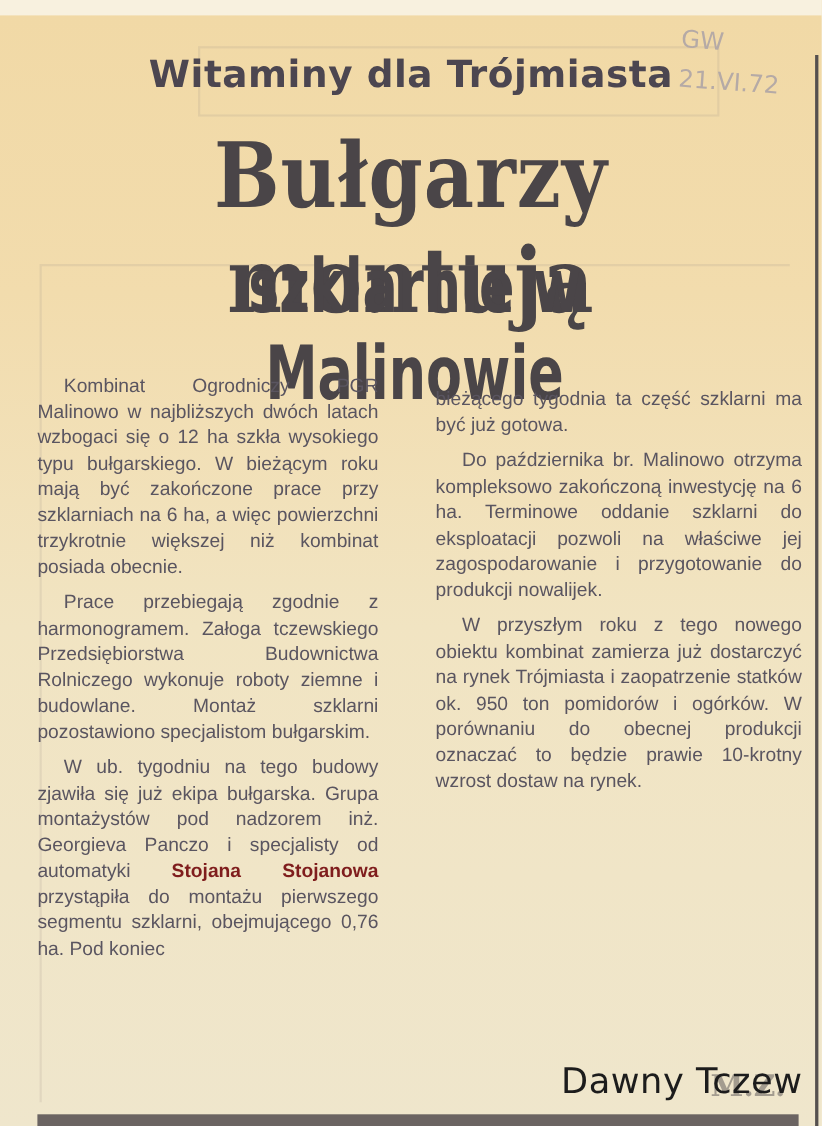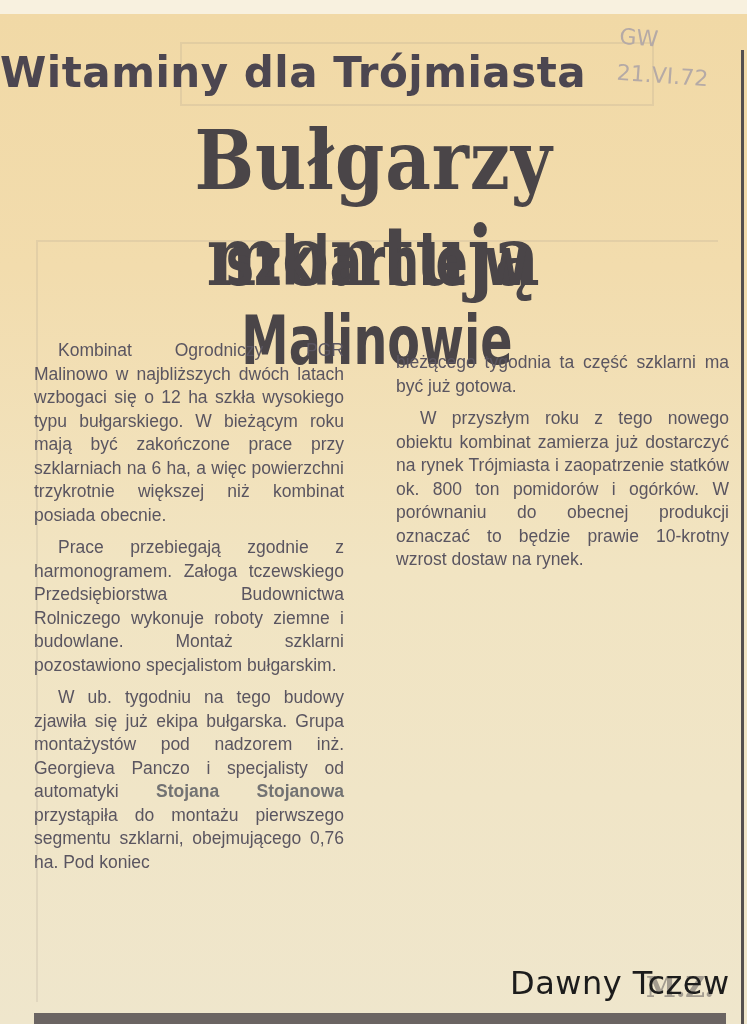--- a/index.html
+++ b/index.html
@@ -22,23 +22,23 @@
   }
   .right-rule {
     position: absolute; left: 741px; top: 50px; width: 3px; height: 974px;
     background: #55504f;
   }
   .bottom-rule {
     position: absolute; left: 34px; top: 1013px; width: 692px; height: 11px;
     background: #6b6462;
   }
   .kicker {
-    position: absolute; left: 0; top: 48px; width: 747px; text-align: left;
+    position: absolute; left: 0; top: 48px; width: 747px; text-align: center;
     font-family: "DejaVu Sans", sans-serif; font-weight: bold;
-    font-size: 42px; color: #4c4650; letter-spacing: 0.5px;
+    font-size: 34px; color: #4c4650; letter-spacing: 0.5px;
   }
   .handnote {
     position: absolute; left: 618px; top: 22px; color: #b5aaa6;
     font-family: "DejaVu Sans", sans-serif; font-size: 22px; line-height: 36px;
     transform: rotate(4deg);
   }
   .headline1 {
     position: absolute; left: 0; top: 112px; width: 747px; text-align: center;
     font-family: "DejaVu Serif", serif; font-weight: bold;
     font-size: 82px; color: #4a4548; letter-spacing: 1px;
@@ -51,21 +51,21 @@
     transform: scaleX(0.7); transform-origin: 385px 0;
   }
   .col {
     position: absolute; top: 339px; width: 310px;
     font-family: Liberation Sans, sans-serif; font-size: 17.5px;
     color: #5a5560; line-height: 23.5px; text-align: justify;
   }
   .col.left { left: 34px; }
   .col.right { left: 396px; width: 333px; margin-top: 12px; }
   .col p { margin: 0 0 9px 0; text-indent: 24px; hyphens: manual; }
-  .col b { color: #737373; }
+  .col b { color: #7f1d1d; }
   .watermark {
     position: absolute; left: 510px; top: 964px;
     font-family: "DejaVu Sans", sans-serif; font-size: 32px; color: #1c1c1c;
     letter-spacing: 0.5px;
     text-align: right;
   }
   .signature {
     position: absolute; left: 646px; top: 972px;
     font-family: "DejaVu Serif", serif; font-weight: bold; font-size: 27px;
     color: rgba(100,95,95,0.55);
@@ -92,18 +92,19 @@
 <div class="headline2">szklarnie w Malinowie</div>
 
 <div class="col left">
   <p>Kombinat Ogrodniczy PGR Malinowo w najbliższych dwóch latach wzbogaci się o 12 ha szkła wysokiego typu bułgarskiego. W bieżącym roku mają być zakończone prace przy szklarniach na 6 ha, a więc powierzchni trzykrotnie większej niż kombinat posiada obecnie.</p>
   <p>Prace przebiegają zgodnie z harmonogramem. Załoga tczewskiego Przedsiębiorstwa Budownictwa Rolniczego wykonuje roboty ziemne i budowlane. Montaż szklarni pozostawiono specjalistom bułgarskim.</p>
   <p><span>W ub. tygodniu na tego budowy zjawiła się już ekipa bułgarska. Grupa montażystów pod nadzorem inż. Georgieva Panczo i specjalisty od automatyki </span><b>Stojana Stojanowa</b><span> przystąpiła do montażu pierwszego segmentu szklarni, obejmującego 0,76 ha. Pod koniec</span></p>
 </div>
 
 <div class="col right">
   <p style="text-indent:0">bieżącego tygodnia ta część szklarni ma być już gotowa.</p>
-  <p>W przyszłym roku z tego nowego obiektu kombinat zamierza już dostarczyć na rynek Trójmiasta i zaopatrzenie statków ok. 800 ton pomidorów i ogórków. W porównaniu do obecnej produkcji oznaczać to będzie prawie 10-krotny wzrost dostaw na rynek.</p>
+  <p>Do października br. Malinowo otrzyma kompleksowo zakończoną inwestycję na 6 ha. Terminowe oddanie szklarni do eksploatacji pozwoli na właściwe jej zagospodarowanie i przygotowanie do produkcji nowalijek.</p>
+  <p>W przyszłym roku z tego nowego obiektu kombinat zamierza już dostarczyć na rynek Trójmiasta i zaopatrzenie statków ok. 950 ton pomidorów i ogórków. W porównaniu do obecnej produkcji oznaczać to będzie prawie 10-krotny wzrost dostaw na rynek.</p>
 </div>
 
 <div class="signature">M.Z.</div>
 <div class="watermark">Dawny Tczew</div>
 <div class="bottom-rule"></div>
 
 </body></html>

